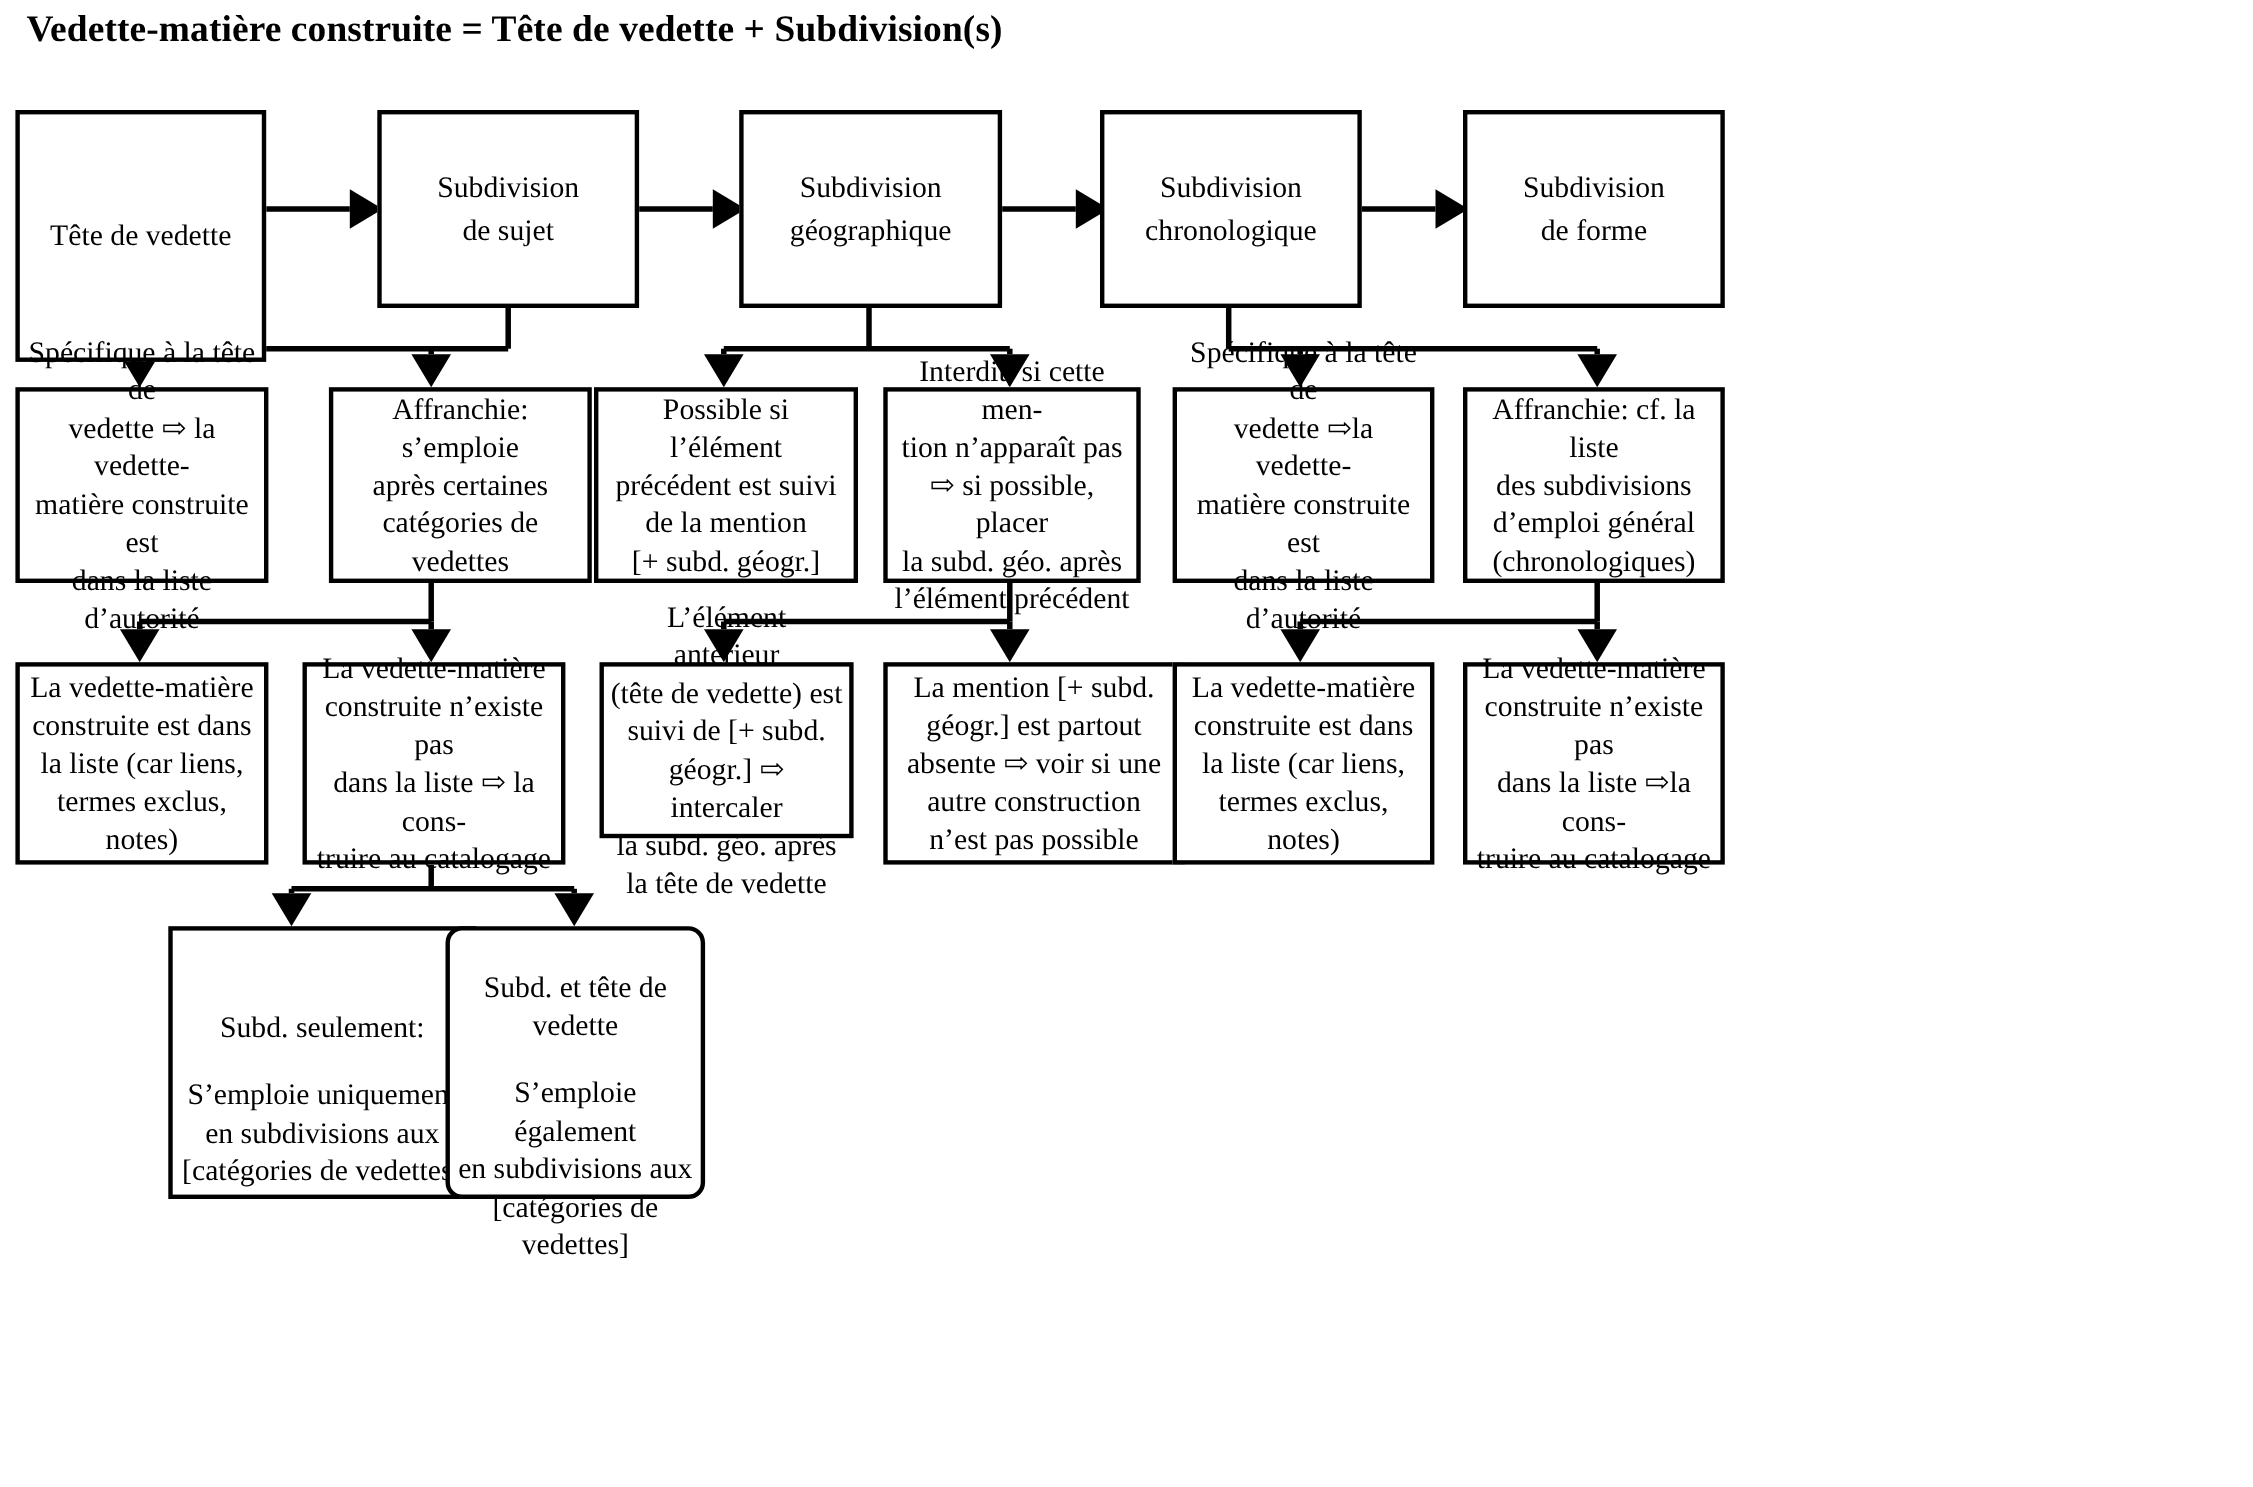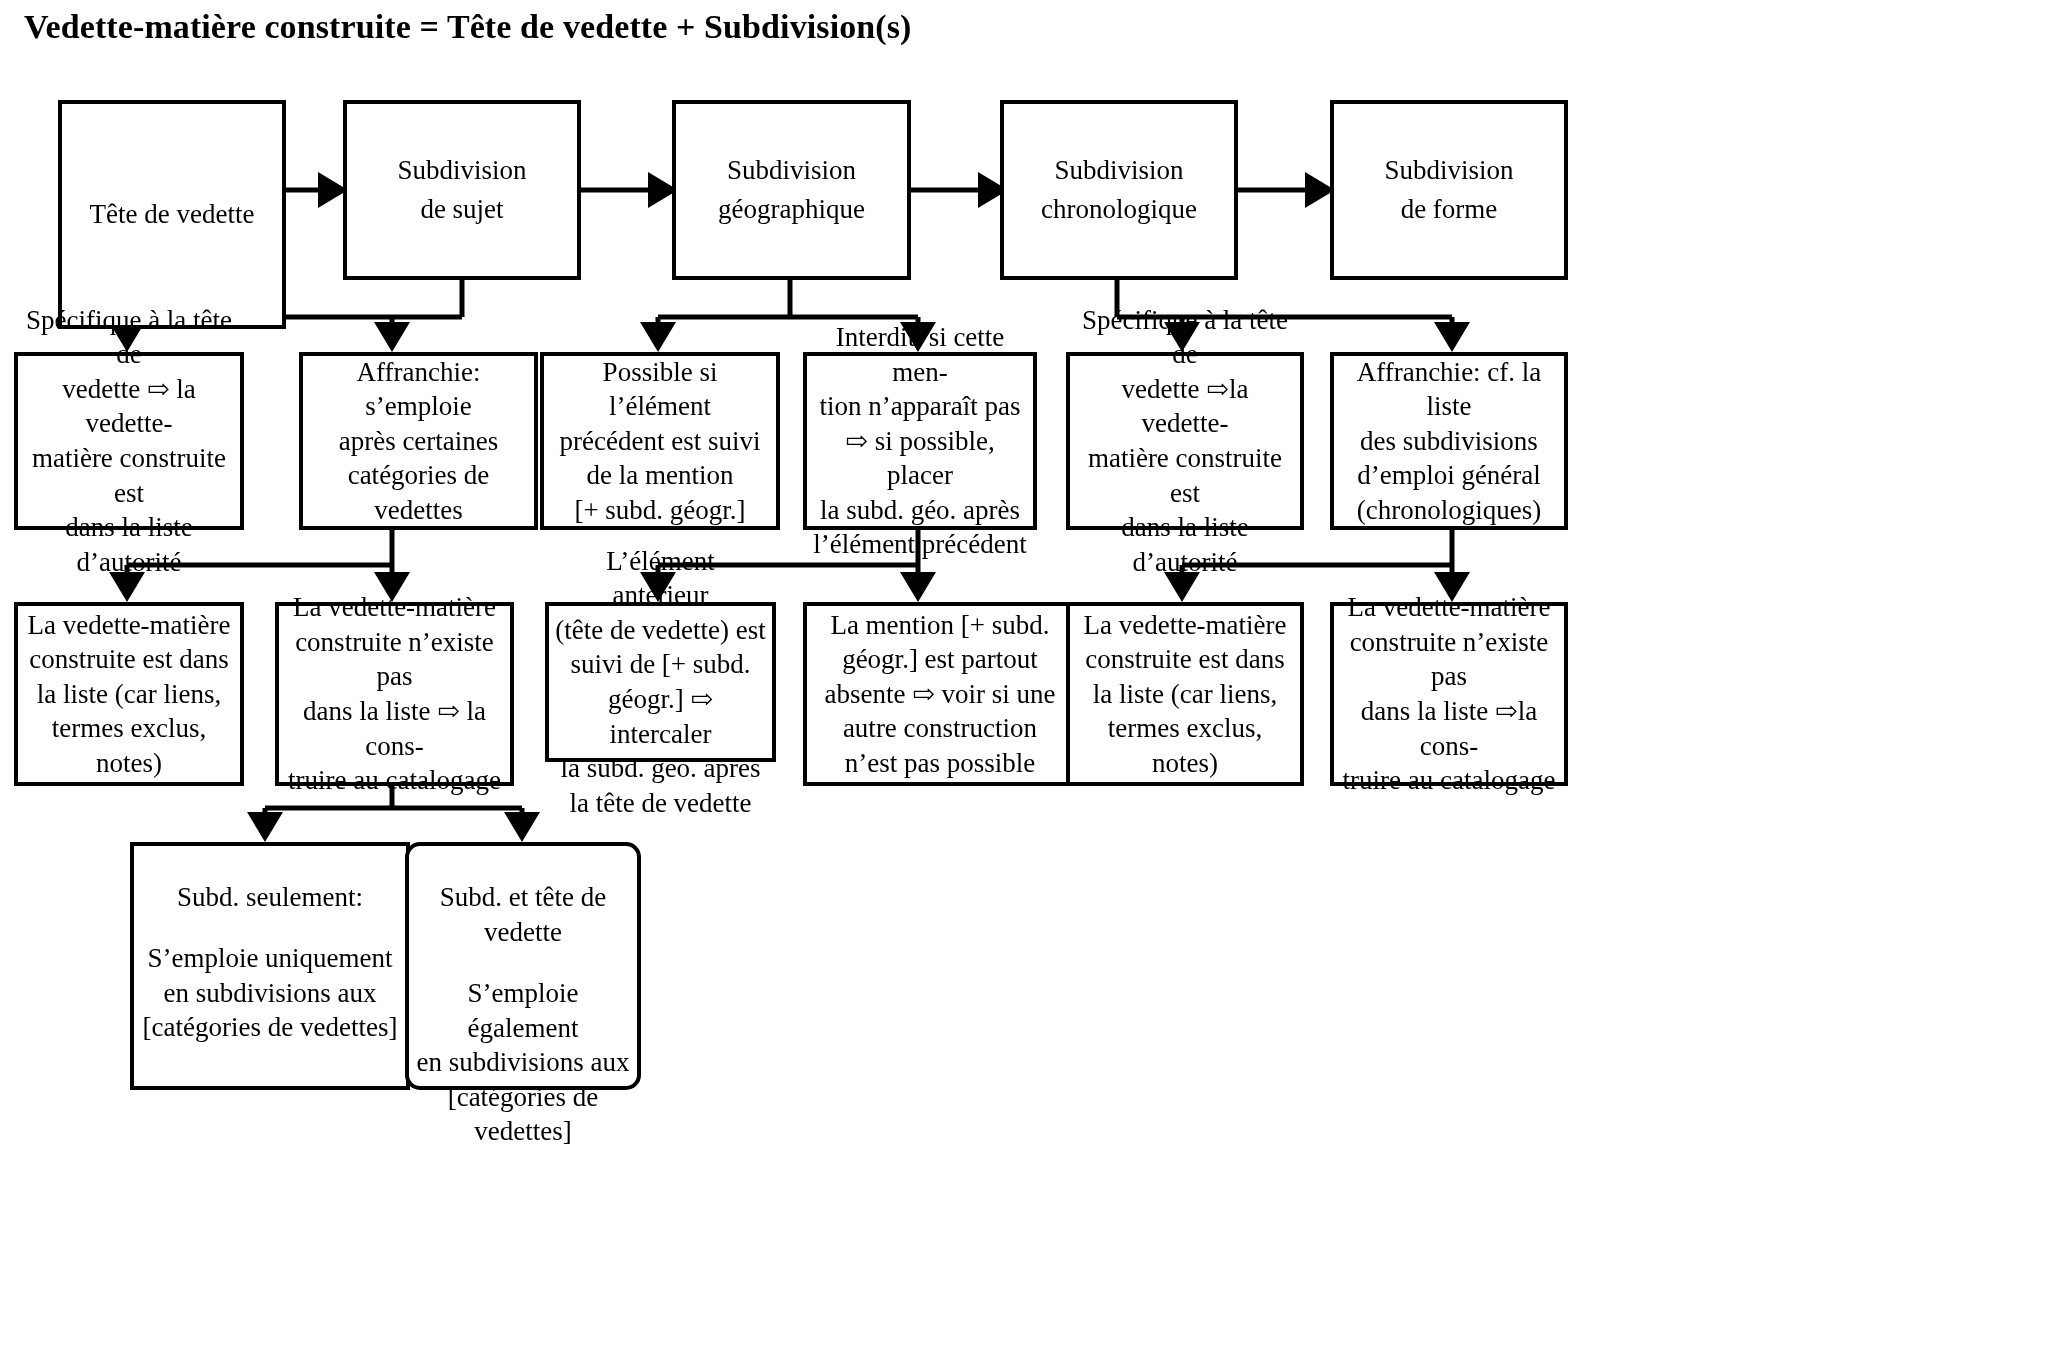--- a/index.html
+++ b/index.html
@@ -166,21 +166,21 @@
     <g>
       <line x1="392" y1="786" x2="392" y2="808"></line>
       <line x1="265" y1="808" x2="522" y2="808"></line>
       <line x1="265" y1="808" x2="265" y2="812"></line>
       <line x1="522" y1="808" x2="522" y2="812"></line>
       <polygon class="arrowhead" points="247,812 283,812 265,842"></polygon>
       <polygon class="arrowhead" points="504,812 540,812 522,842"></polygon>
     </g>
   </svg>
 
-  <div class="node row1" style="left:14px;  top:100px;  width:228px; height:229px;margin-left:44px;">
+  <div class="node row1" style="left:14px;  top:100px;  width:228px; height:229px;">
     <span class="node-text">Tête de vedette</span>
   </div>
 
   <div class="node row1" style="left:343px; top:100px; width:238px; height:180px;">
     <span class="node-text">Subdivision
 de sujet</span>
   </div>
 
   <div class="node row1" style="left:672px; top:100px; width:239px; height:180px;">
     <span class="node-text">Subdivision
@@ -277,21 +277,21 @@
 termes exclus, notes)</span>
   </div>
 
   <div class="node row3" style="left:1330px; top:602px; width:238px; height:184px;">
     <span class="node-text">La vedette-matière
 construite n’existe pas
 dans la liste ⇨la cons-
 truire au catalogage</span>
   </div>
 
-  <div class="node row4" style="left:130px; top:842px; width:280px; height:248px;">
+  <div class="node row4" style="left:153px; top:842px; width:280px; height:248px;justify-content:flex-end;">
     <span class="leaf-head">Subd. seulement:</span>
     <span class="leaf-body">S’emploie uniquement
 en subdivisions aux
 [catégories de vedettes]</span>
   </div>
 
   <div class="node row4" style="left:405px; top:842px; width:236px; height:248px;border-radius:15px;">
     <span class="leaf-head">Subd. et tête de vedette</span>
     <span class="leaf-body">S’emploie également
 en subdivisions aux

